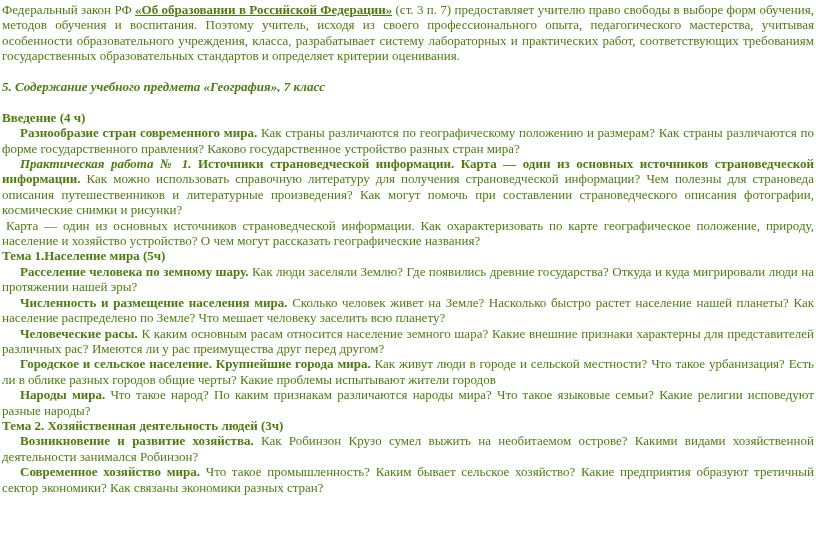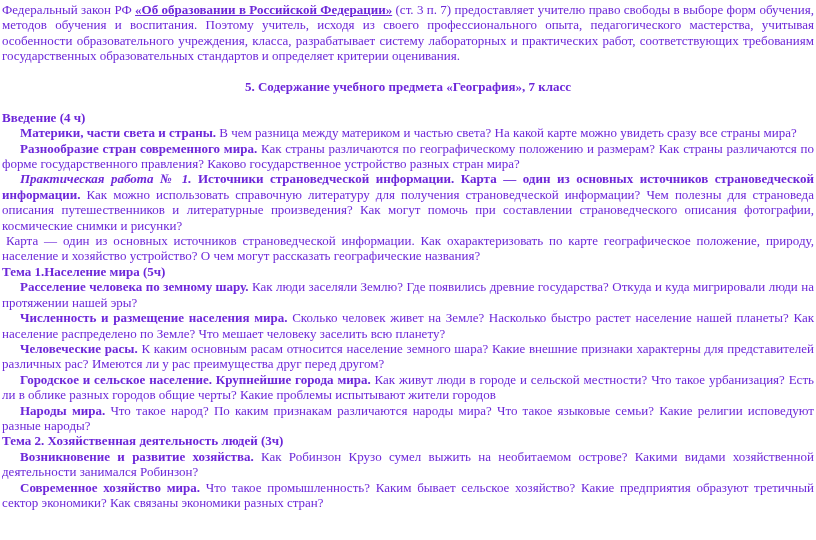--- a/index.html
+++ b/index.html
@@ -11,32 +11,32 @@
     width: 816px;
     height: 540px;
     overflow: hidden;
   }
   .page {
     box-sizing: border-box;
     width: 816px;
     height: 540px;
     padding: 2px 2px 16px 2px;
     background: #ffffff;
-    color: #6d28d9;
+    color: #4d7c0f;
     font-family: "Liberation Serif", "DejaVu Serif", serif;
     font-size: 13px;
     line-height: 15.4px;
   }
   .block {
     margin: 0;
     padding: 0;
     text-align: justify;
   }
   .block.align-center {
-    text-align: center;
+    font-style: italic;
   }
   .block.align-left {
     text-align: left;
   }
   .block.indent-first {
     text-indent: 18px;
   }
   .block.indent-small {
     text-indent: 4px;
   }
@@ -50,21 +50,20 @@
 </head>
 <body>
 
 <div class="page">
   <div id="document-content">
       <div class="block"><span>Федеральный закон РФ </span><span class="run-b run-u">«Об образовании в Российской Федерации»</span><span> (ст. 3 п. 7) предоставляет учителю право свободы в выборе форм обучения, методов обучения и воспитания. Поэтому учитель, исходя из своего профессионального опыта, педагогического мастерства, учитывая особенности образовательного учреждения, класса, разрабатывает систему лабораторных и практических работ, соответствующих требованиям государственных образовательных стандартов и определяет критерии оценивания.</span></div>
       <div class="block blank"></div>
       <div class="block align-center"><span class="run-b">5. Содержание учебного предмета «География», 7 класс</span></div>
       <div class="block blank"></div>
       <div class="block align-left"><span class="run-b">Введение (4 ч)</span></div>
-      <div class="block indent-first"><span class="run-b">Материки, части света и страны.</span><span> В чем разница между материком и частью света? На какой карте можно увидеть сразу все страны мира?</span></div>
       <div class="block indent-first"><span class="run-b">Разнообразие стран современного мира.</span><span> Как страны различаются по географическому положению и размерам? Как страны различаются по форме государственного правления? Каково государственное устройство разных стран мира?</span></div>
       <div class="block indent-first"><span class="run-b run-i">Практическая работа № 1.</span><span class="run-b"> Источники страноведческой информации. Карта — один из основных источников страноведческой информации.</span><span> Как можно использовать справочную литературу для получения страноведческой информации? Чем полезны для страноведа описания путешественников и литературные произведения? Как могут помочь при составлении страноведческого описания фотографии, космические снимки и рисунки?</span></div>
       <div class="block indent-small"><span>Карта — один из основных источников страноведческой информации. Как охарактеризовать по карте географическое положение, природу, население и хозяйство устройство? О чем могут рассказать географические названия?</span></div>
       <div class="block align-left"><span class="run-b">Тема 1.Население мира (5ч)</span></div>
       <div class="block indent-first"><span class="run-b">Расселение человека по земному шару.</span><span> Как люди заселяли Землю? Где появились древние государства? Откуда и куда мигрировали люди на протяжении нашей эры?</span></div>
       <div class="block indent-first"><span class="run-b">Численность и размещение населения мира.</span><span> Сколько человек живет на Земле? Насколько быстро растет население нашей планеты? Как население распределено по Земле? Что мешает человеку заселить всю планету?</span></div>
       <div class="block indent-first"><span class="run-b">Человеческие расы.</span><span> К каким основным расам относится население земного шара? Какие внешние признаки характерны для представителей различных рас? Имеются ли у рас преимущества друг перед другом?</span></div>
       <div class="block indent-first"><span class="run-b">Городское и сельское население. Крупнейшие города мира.</span><span> Как живут люди в городе и сельской местности? Что такое урбанизация? Есть ли в облике разных городов общие черты? Какие проблемы испытывают жители городов</span></div>
       <div class="block indent-first"><span class="run-b">Народы мира.</span><span> Что такое народ? По каким признакам различаются народы мира? Что такое языковые семьи? Какие религии исповедуют разные народы?</span></div>
       <div class="block align-left"><span class="run-b">Тема 2. Хозяйственная деятельность людей (3ч)</span></div>

